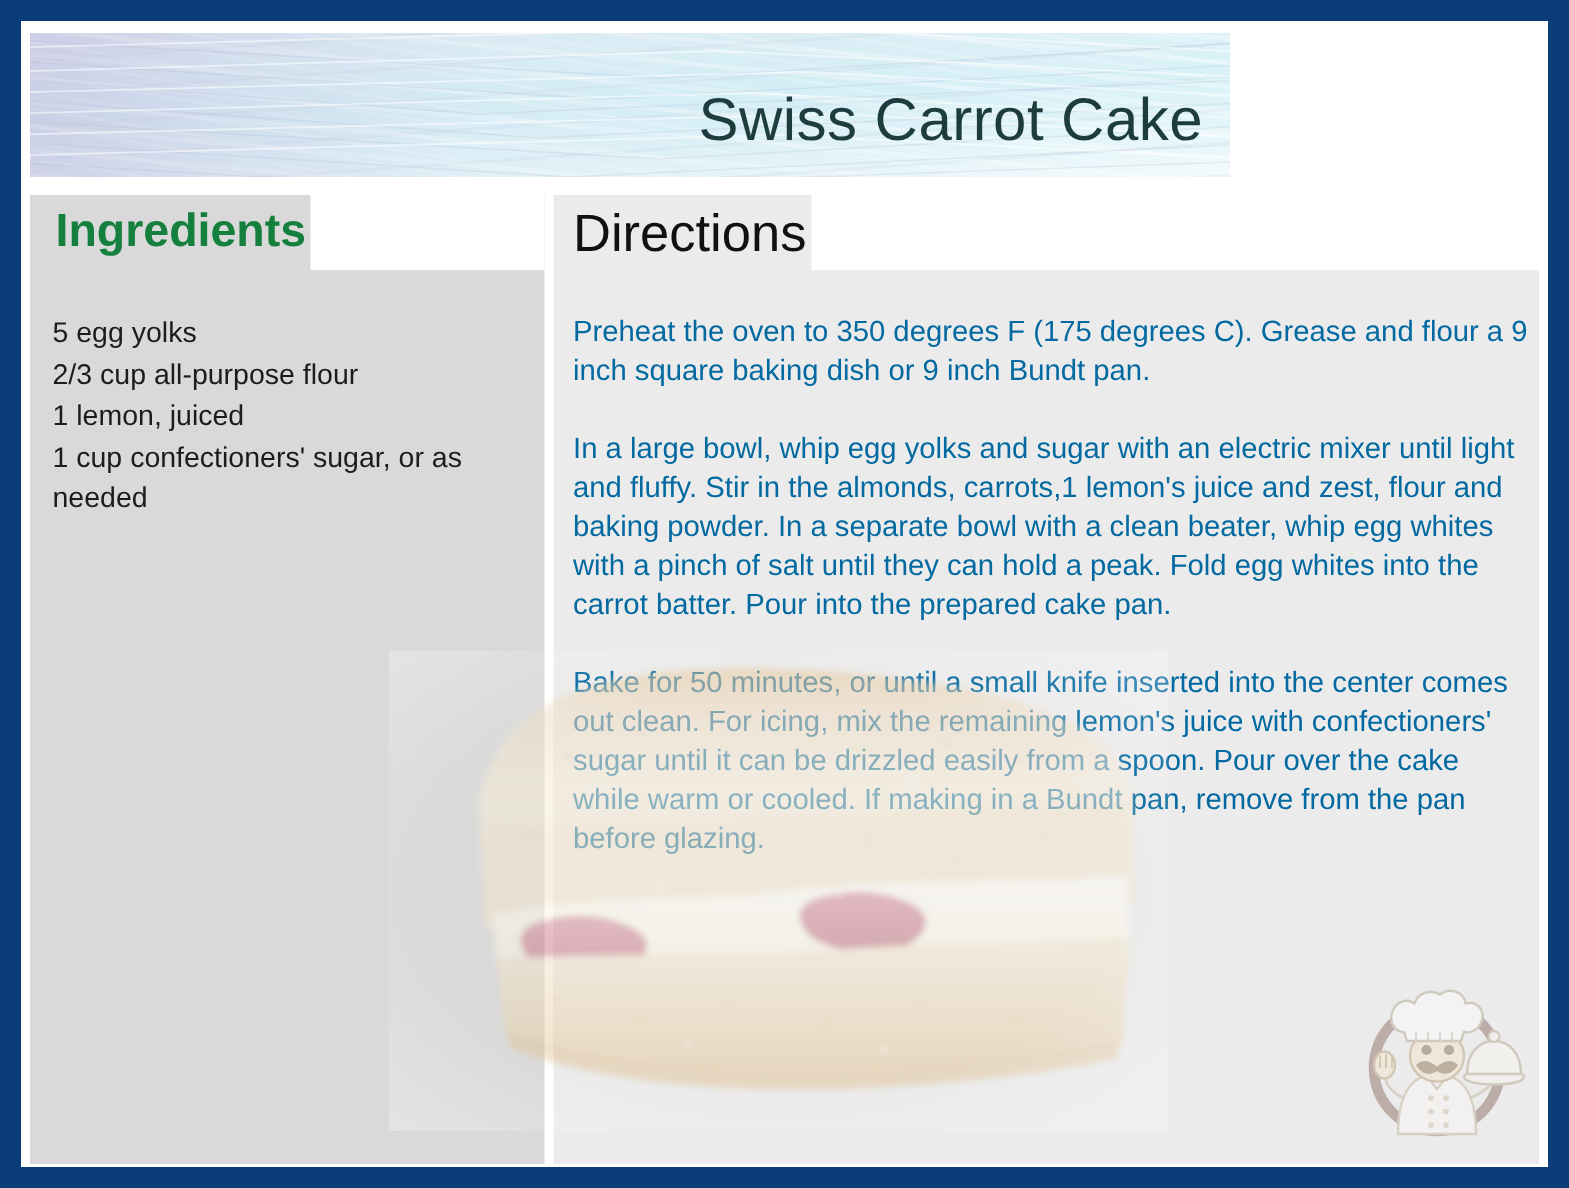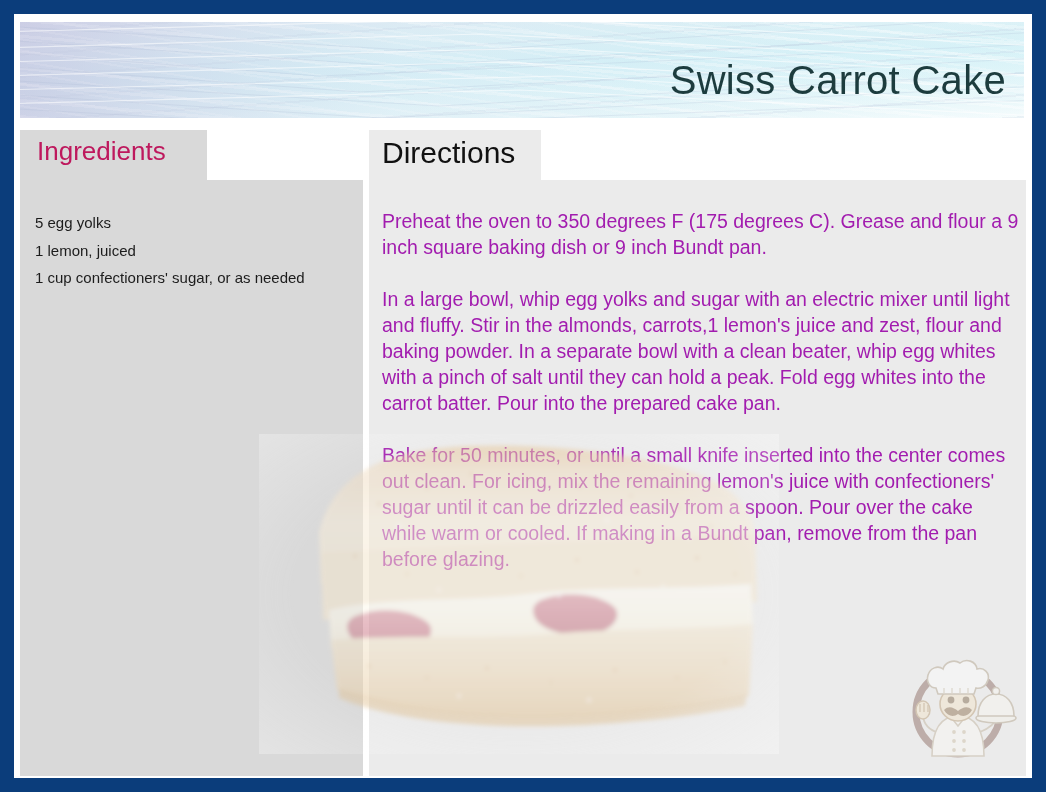--- a/index.html
+++ b/index.html
@@ -28,21 +28,21 @@
     height: 764px;
     background: #ffffff;
     overflow: hidden;
   }
 
   
   #banner {
     position: absolute;
     left: 6px;
     top: 8px;
-    width: 1004px;
+    width: 800px;
     height: 96px;
     background:
       linear-gradient(100deg,
         rgba(198,198,224,0.55) 0%,
         rgba(214,222,238,0.45) 18%,
         rgba(226,242,248,0.35) 38%,
         rgba(214,240,246,0.30) 60%,
         rgba(236,250,252,0.25) 100%),
       linear-gradient(178deg,
         #dfe7f2 0%,
@@ -86,31 +86,31 @@
     left: 187px;
     top: 0;
     width: 156px;
     height: 50px;
     background: #ffffff;
   }
   #left-title {
     position: absolute;
     left: 17px;
     top: 6px;
-    font-size: 26px;
-    font-weight: normal;
-    color: #be185d;
+    font-size: 31px;
+    font-weight: bold;
+    color: #15803d;
     white-space: nowrap;
   }
   #ingredients-list {
     position: absolute;
     left: 15px;
     top: 79px;
     width: 322px;
-    font-size: 15px;
+    font-size: 19px;
     line-height: 27.5px;
     color: #1c1c1c;
   }
   #ingredients-list .ing-line { white-space: normal; }
 
   #right-col {
     position: absolute;
     left: 355px;
     top: 116px;
     width: 657px;
@@ -122,33 +122,33 @@
     left: 172px;
     top: 0;
     width: 485px;
     height: 50px;
     background: #ffffff;
   }
   #right-title {
     position: absolute;
     left: 13px;
     top: 6px;
-    font-size: 30px;
+    font-size: 35px;
     font-weight: normal;
     color: #111111;
     white-space: nowrap;
   }
   #directions-body {
     position: absolute;
     left: 13px;
     top: 78px;
     width: 640px;
     font-size: 19.5px;
     line-height: 26px;
-    color: #a21caf;
+    color: #0369a1;
   }
   #directions-body p { margin-bottom: 26px; }
   #directions-body p:last-child { margin-bottom: 0; }
 
   
   #cake-watermark {
     position: absolute;
     left: 245px;
     top: 420px;
     width: 520px;
@@ -204,20 +204,21 @@
         </g>
       </svg>
       <h1 id="doc-title">Swiss Carrot Cake</h1>
     </div>
 
     <div id="left-col">
       <div id="left-notch"></div>
       <h2 id="left-title">Ingredients</h2>
       <div id="ingredients-list">
         <div class="ing-line">5 egg yolks</div>
+        <div class="ing-line">2/3 cup all-purpose flour</div>
         <div class="ing-line">1 lemon, juiced</div>
         <div class="ing-line">1 cup confectioners' sugar, or as needed</div>
       </div>
     </div>
 
     <div id="right-col">
       <div id="right-notch"></div>
       <h2 id="right-title">Directions</h2>
       <div id="directions-body">
         <p>Preheat the oven to 350 degrees F (175 degrees C). Grease and flour a 9 inch square baking dish or 9 inch Bundt pan.</p>

